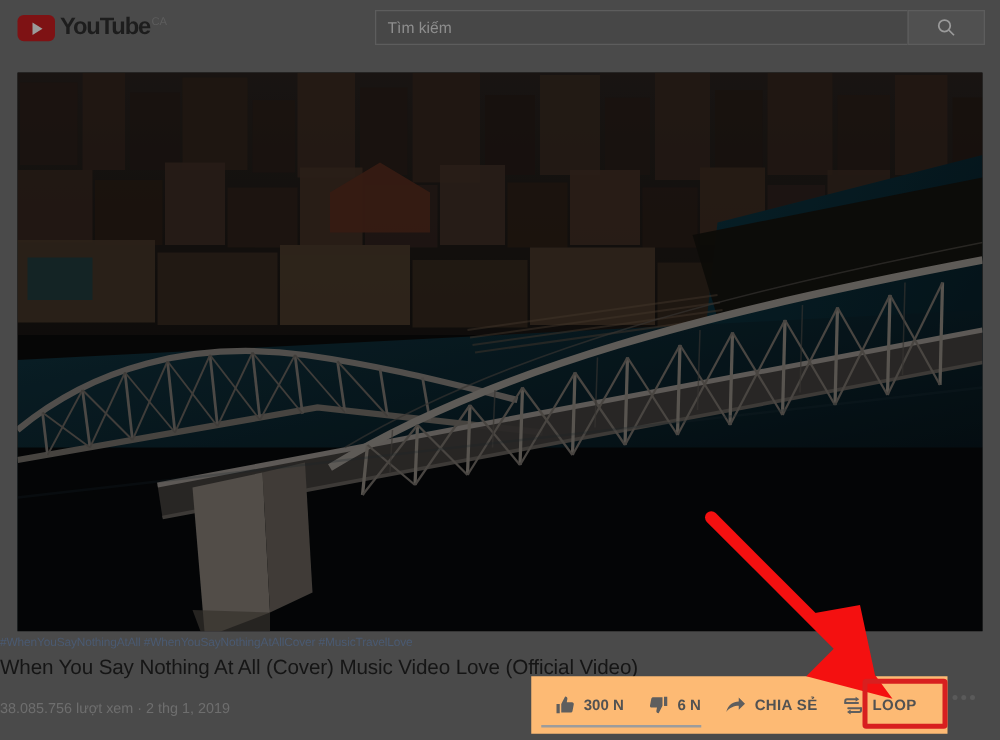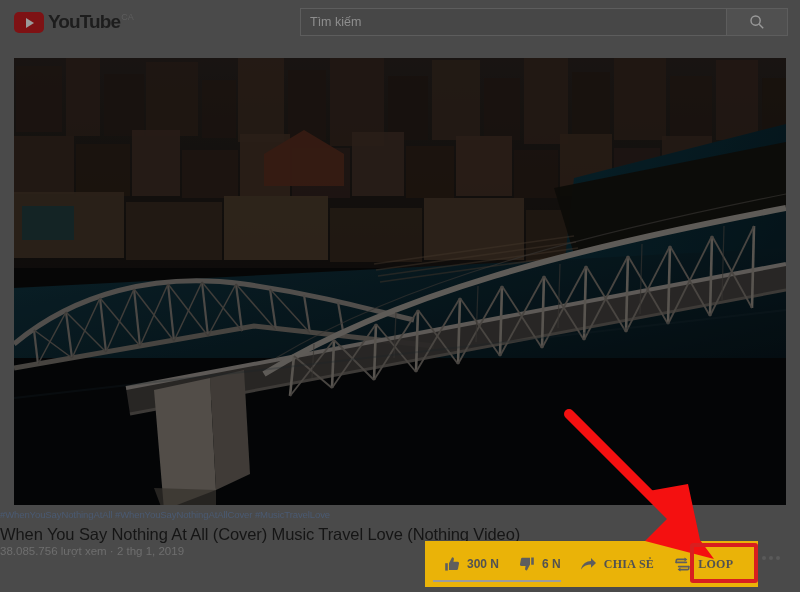--- a/index.html
+++ b/index.html
@@ -105,30 +105,30 @@
     font-size: 16.5px;
     color: #151515;
     line-height: 22px;
     margin-top: 2px;
     white-space: nowrap;
     letter-spacing: -0.1px;
   }
   #view-line {
     font-size: 11.5px;
     color: #6e6e6e;
-    margin-top: 0;
+    margin-top: 16px;
     white-space: nowrap;
   }
 
   
   #action-panel {
     position: absolute;
     left: 425px; top: 541px;
     width: 333px; height: 46px;
-    background: #eab308;
+    background: #fdba74;
     display: flex; align-items: center;
     padding-left: 8px;
     z-index: 4;
   }
   #scroll-line {
     position: absolute;
     left: 8px; bottom: 5px;
     width: 128px; height: 2px;
     background: #9c9c9c;
   }
@@ -144,21 +144,20 @@
     width: 19px; height: 19px;
     margin-right: 6px;
     color: #5e5e5e;
   }
   .act .glyph svg { display: block; }
   .act .lab {
     font-size: 12px;
     color: #525252;
     font-weight: bold;
     letter-spacing: 0.3px;
-    font-family: Liberation Serif, serif;
   }
   .act .cnt {
     font-size: 12px;
     color: #525252;
     font-weight: bold;
   }
   #loop-act { padding: 0 10px; }
 
   #loop-highlight {
     position: absolute;
@@ -410,21 +409,21 @@
         <path d="M150,462 L210,470 L206,512 L156,504 Z" fill="#7c756b"></path>
         <line x1="0" y1="340" x2="772" y2="252" stroke="#2a3c44" stroke-width="2"></line>
       </g>
 
       <rect x="0" y="0" width="772" height="447" fill="#000000" opacity="0.42"></rect>
     </svg>
   </div>
 
   <div id="meta">
     <div id="hashtags">#WhenYouSayNothingAtAll #WhenYouSayNothingAtAllCover #MusicTravelLove</div>
-    <div id="video-title">When You Say Nothing At All (Cover) Music Travel Love (Nothing Video)</div>
+    <div id="video-title">When You Say Nothing At All (Cover) Music Video Love (Official Video)</div>
     <div id="view-line">38.085.756 lượt xem · 2 thg 1, 2019</div>
   </div>
 
   <div id="action-panel">
 
     <div class="act">
       <span class="glyph">
         <svg width="18" height="18" viewBox="0 0 18 18">
           <path d="M2.2,8.2 h2.6 v7.4 h-2.6 z" fill="#5e5e5e"></path>
           <path d="M6,8.2 L9.1,2.2 c1.3,0 2,0.8 1.8,2 l-0.5,2.6 h4.2 c1,0 1.6,0.8 1.4,1.7 l-1,5.2 c-0.15,0.8 -0.8,1.3 -1.6,1.3 H6 z" fill="#5e5e5e"></path>

